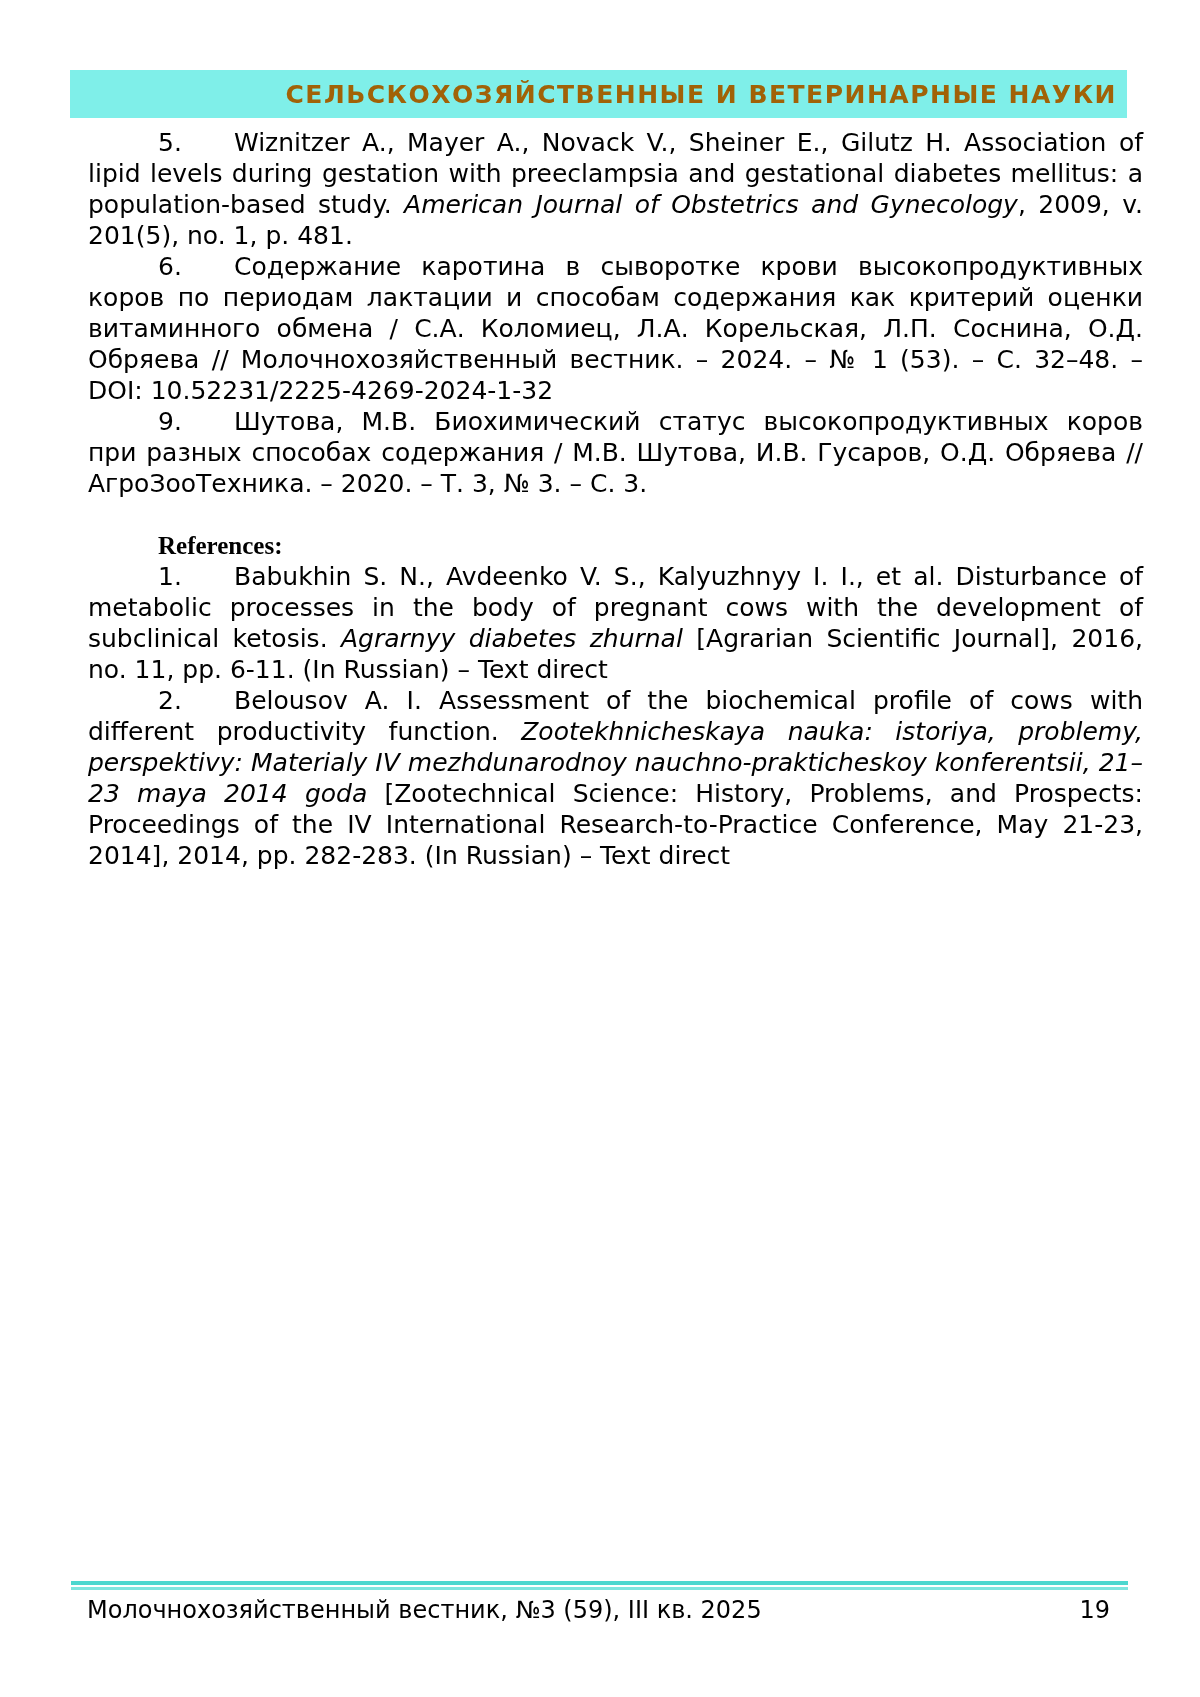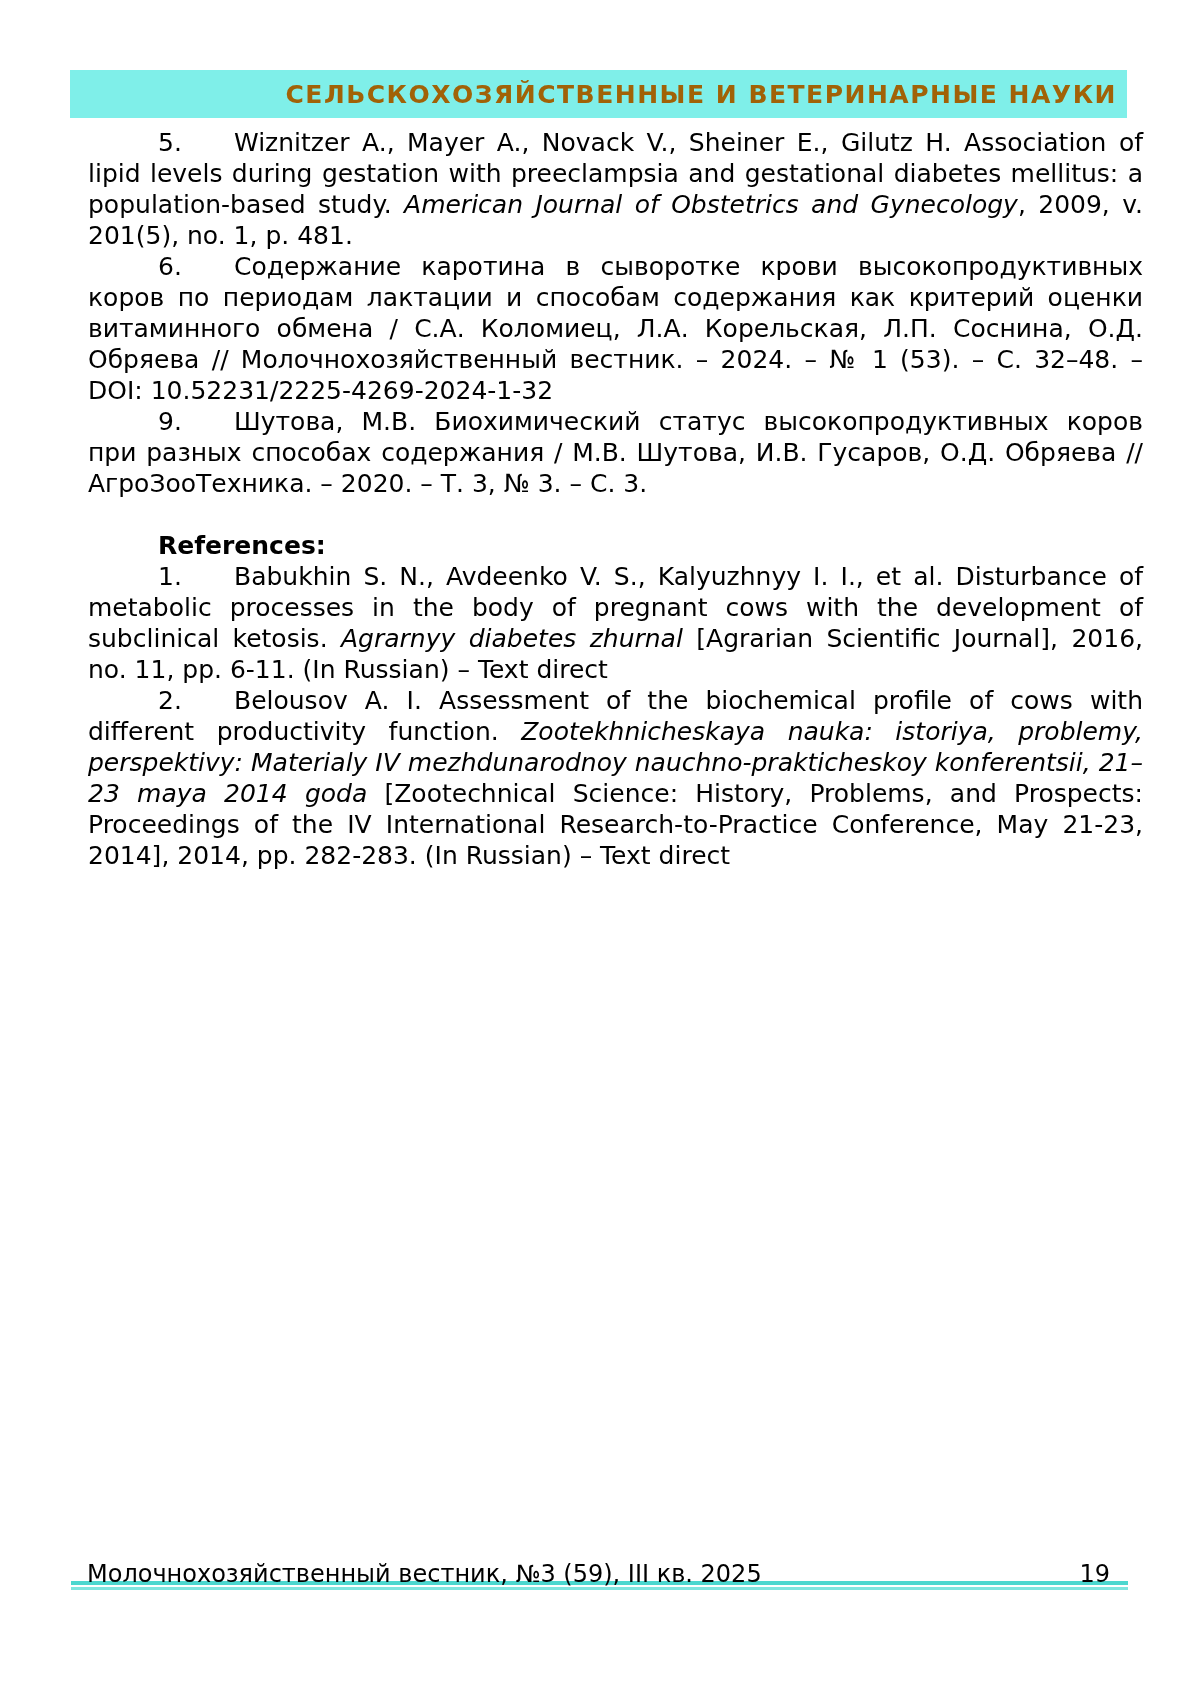--- a/index.html
+++ b/index.html
@@ -53,36 +53,37 @@
     text-indent: 70px;
   }
   .ref-num {
     display: inline-block;
     min-width: 76px;
     text-indent: 0;
   }
   .refs-heading {
     margin-top: 31px !important;
     font-weight: bold;
+    font-family: Liberation Serif, serif;
   }
   em { font-style: italic; }
   
   .footer-rule {
     position: absolute;
     left: 71px;
     top: 1581px;
     width: 1057px;
   }
   .footer-rule .stripe-top { height: 4px; }
   .footer-rule .stripe-gap { height: 2px; background: #ffffff; }
   .footer-rule .stripe-bottom { height: 3px; }
   .footer-row {
     position: absolute;
     left: 87px;
-    top: 1560px;
+    top: 1596px;
     width: 1023px;
     display: flex;
     justify-content: space-between;
     align-items: baseline;
     font-size: 24px;
   }
 </style>
 </head>
 <body>
 

